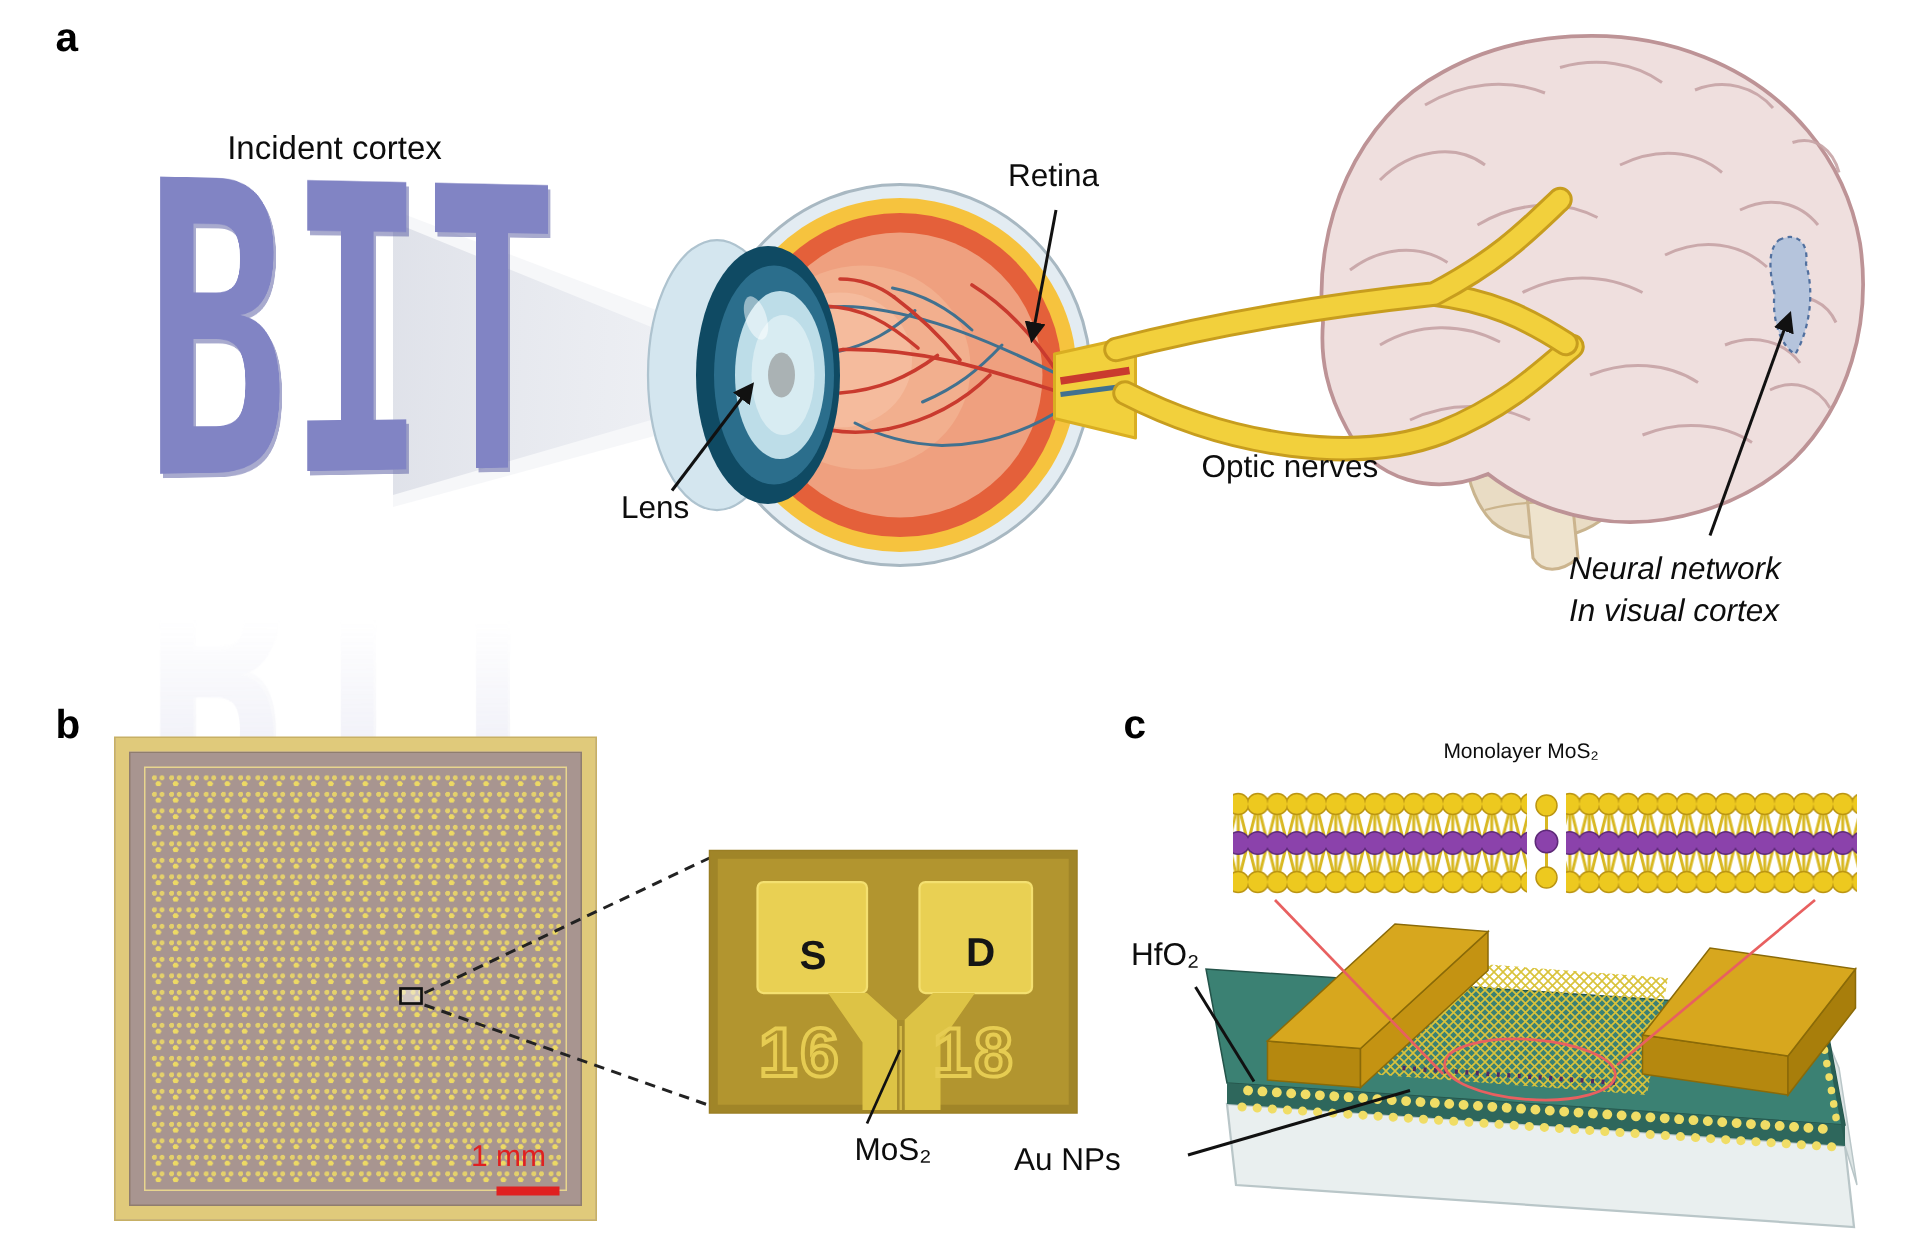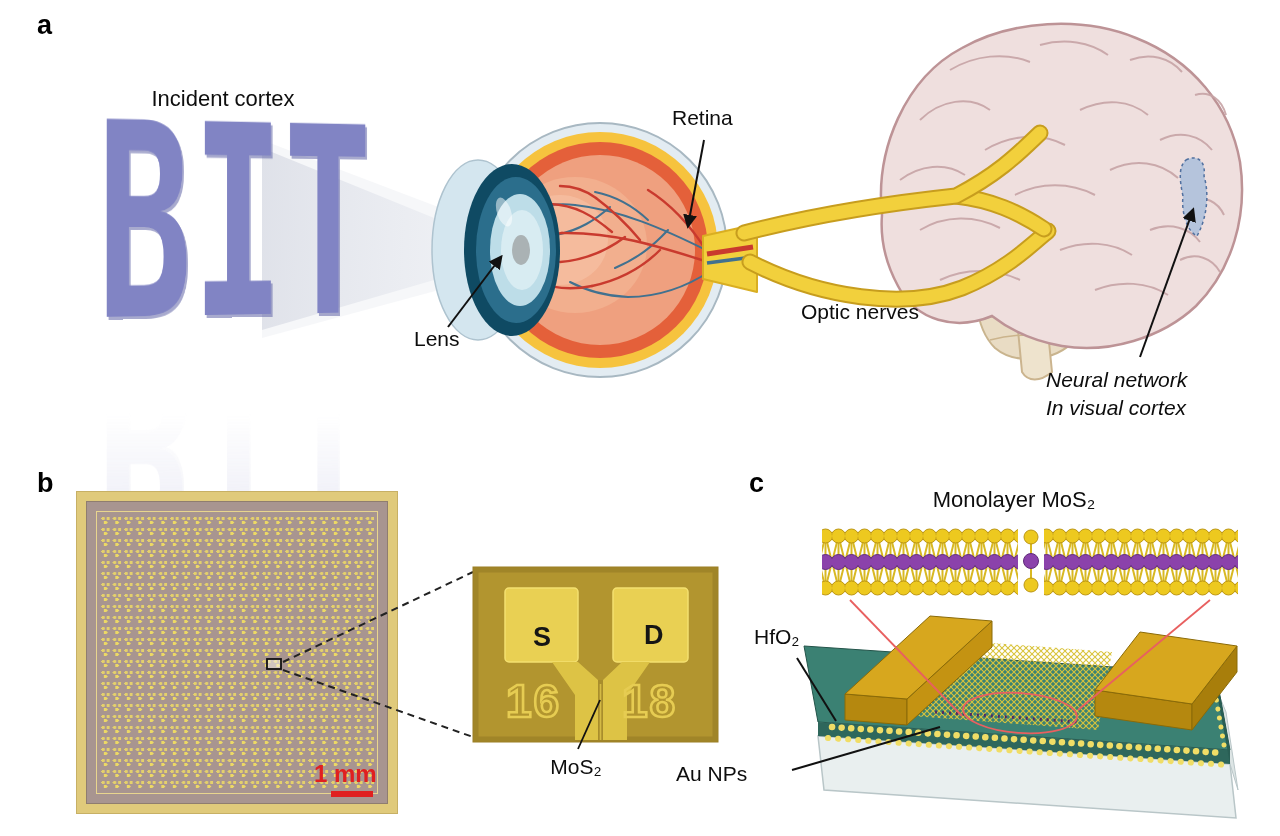--- a/index.html
+++ b/index.html
@@ -24,24 +24,24 @@
   .chip-frame{position:absolute;left:10px;top:10px;right:10px;bottom:10px;
         border:1px solid rgba(238,219,142,.9);}
   .chip-dots{position:absolute;left:14px;top:14px;right:14px;bottom:14px;
         background-image:
           radial-gradient(2px 2px at 3px 3.5px,  #e4d06c 80%, rgba(0,0,0,0) 90%),
           radial-gradient(2px 2px at 8px 3.5px,  #e4d06c 80%, rgba(0,0,0,0) 90%),
           radial-gradient(2.3px 2px at 5.5px 7.5px,#edd964 80%, rgba(0,0,0,0) 90%);
         background-size:11.5px 11px;}
   .scalebar{position:absolute;left:331px;top:791px;width:42px;height:6px;
         background:var(--scalebar-red,#e02020);}
-  .scalebar-text{position:absolute;left:314px;top:760px;font-size:24px;font-weight:700;
+  .scalebar-text{position:absolute;left:314px;top:760px;font-size:20px;font-weight:400;
         color:var(--scalebar-red,#e02020);}
-  .mos2-label{left:531px;top:754px;width:90px;text-align:center;}
-  .title-c{left:903px;top:487px;width:222px;text-align:center;font-size:22px;}
+  .mos2-label{left:531px;top:754px;width:90px;text-align:right;}
+  .title-c{left:903px;top:487px;width:222px;text-align:center;font-size:14px;}
   .crau{left:1104px;top:663px;font-size:23px;font-weight:bold;transform:rotate(3deg);}
   .ppsi{left:962px;top:750px;font-size:23px;}
   .neural{line-height:28px;font-style:italic;}
   svg{position:absolute;pointer-events:none;}
 </style>
 </head>
 <body>
 
 <span class="panel-letter" style="left:37px;top:10px">a</span>
 

